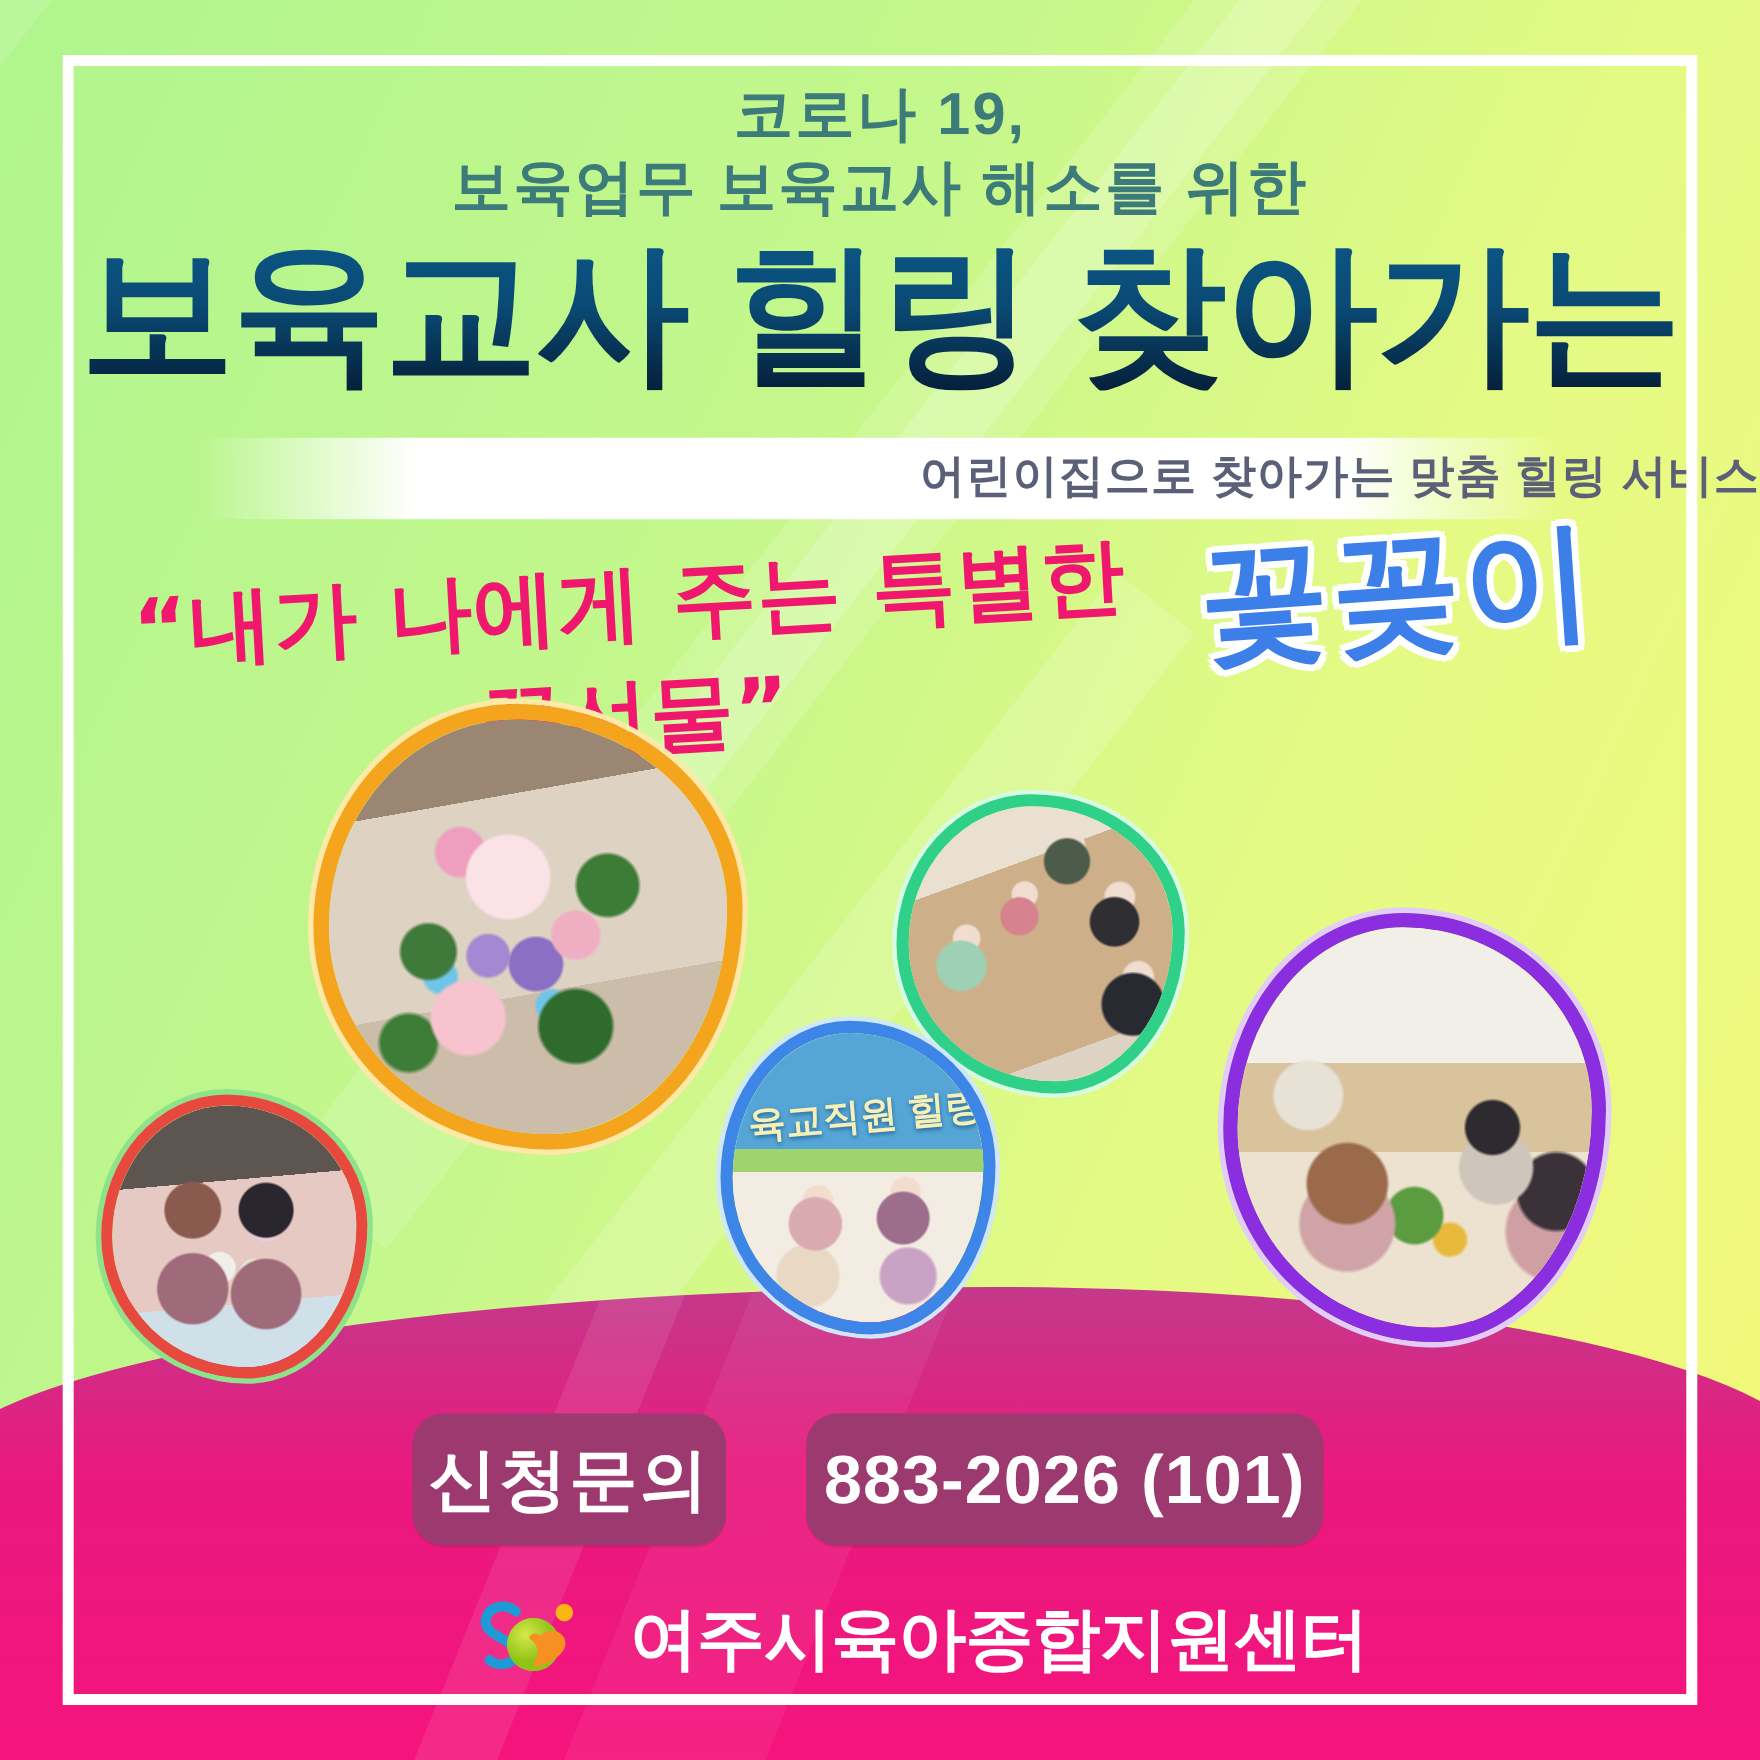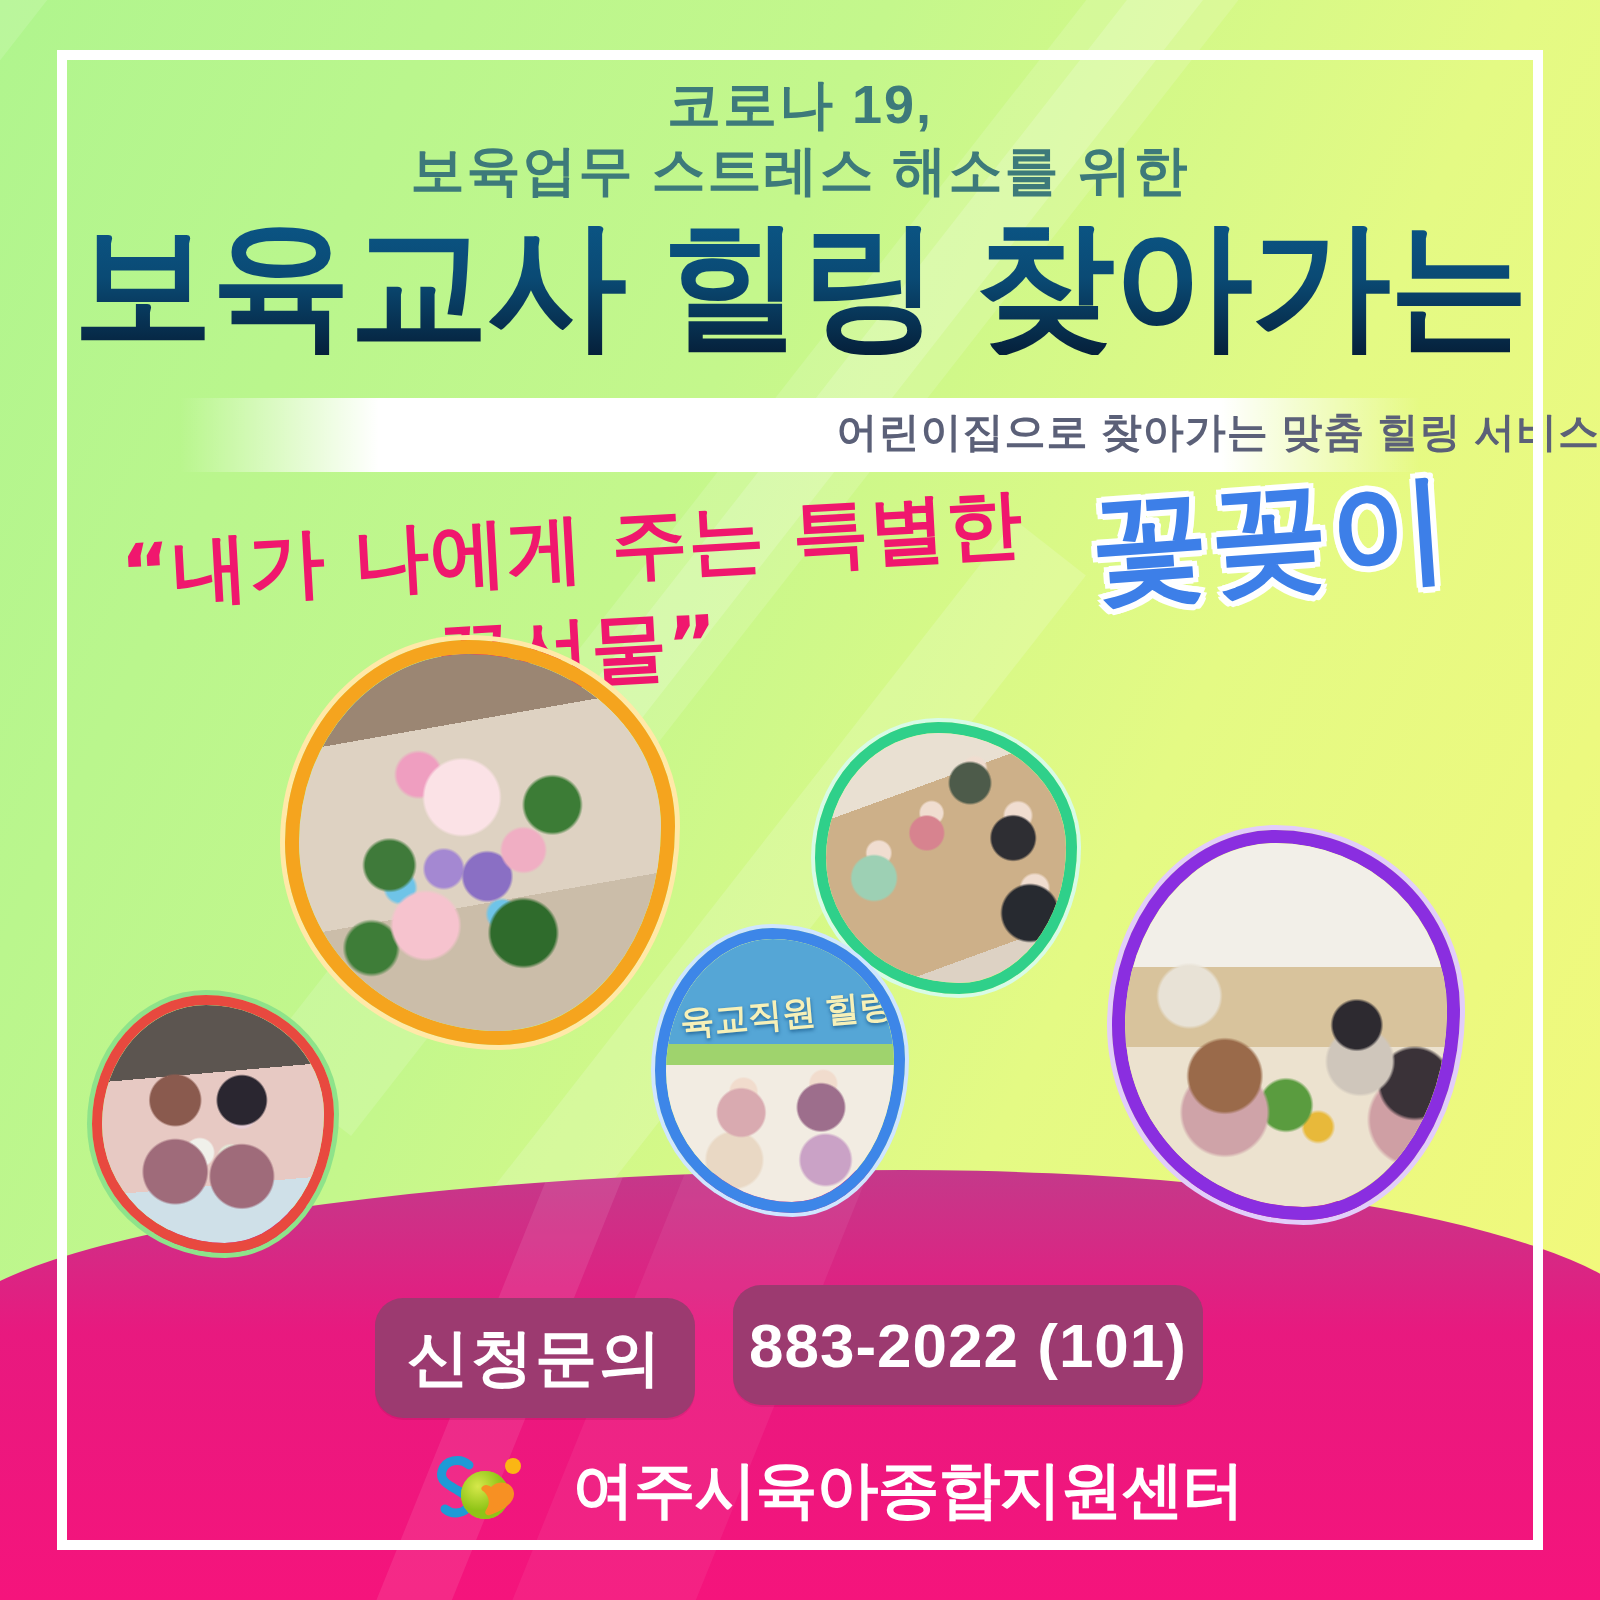--- a/index.html
+++ b/index.html
@@ -165,21 +165,21 @@
     transform:rotate(-5deg);text-shadow:0 2px 4px rgba(0,60,110,.6);
     white-space:nowrap;
   }
 
   
   .pill{
     position:absolute;z-index:30;border-radius:28px;
     background:#9c3a70;display:flex;align-items:center;justify-content:center;
     color:#fff;font-weight:700;box-shadow:0 2px 0 rgba(0,0,0,.07);
   }
-  #pill-label{left:375px;top:1285px;width:320px;height:120px;font-size:62px;letter-spacing:2px;margin-top:13px;}
+  #pill-label{left:375px;top:1285px;width:285px;height:120px;font-size:62px;letter-spacing:2px;}
   #pill-phone{left:733px;top:1285px;width:470px;height:120px;font-size:62px;letter-spacing:1px;}
 
   .footer{
     position:absolute;left:0;width:100%;top:1448px;z-index:30;
     display:flex;align-items:center;justify-content:center;gap:32px;padding-left:36px;
   }
   .footer-name{color:#fff;font-size:62px;font-weight:700;letter-spacing:-1px;}
   .logo{width:112px;height:74px;position:relative;flex:0 0 auto;}
 </style>
 </head>
@@ -196,21 +196,21 @@
   </div>
 
   <div class="wave">
     <div class="wave-sheen">
         <div class="wsk wsk1"></div>
         <div class="wsk wsk2"></div>
       </div>
   </div>
 
   <div class="subtitle">코로나 19,
-보육업무 스트레스 해소를 위한</div>
+보육업무 보육교사 해소를 위한</div>
 
   <div class="title">보육교사 힐링 찾아가는</div>
 
   <div class="white-band"></div>
   <div class="tagline">어린이집으로  찾아가는   맞춤 힐링 서비스</div>
 
   <div class="handwrite-pink">“내가 나에게 주는 특별한 꽃선물”</div>
   <div class="handwrite-blue">꽃꽂이</div>
 
   <div class="photo" style="left:285px;top:640px;width:390px;height:405px;">
@@ -239,21 +239,21 @@
     </div>
   </div>
 
   <div class="photo" style="left:1112px;top:830px;width:348px;height:390px;">
     <div class="scallop" style="border:13px solid #8a2ee0;box-shadow:0 0 0 5px #e2cdfa;">
       <div class="photo-inner ph-class"></div>
     </div>
   </div>
 
   <div class="pill" id="pill-label">신청문의</div>
-  <div class="pill" id="pill-phone">883-2022 (101)</div>
+  <div class="pill" id="pill-phone">883-2026 (101)</div>
 
   <div class="footer">
     <div class="logo">
       <svg viewBox="0 0 112 74" width="112" height="74" aria-hidden="true">
         <path d="M40 12c-9-8-24-5-27 6-3 10 8 15 15 19 7 4 14 8 11 16-3 8-16 9-23 3" fill="none" stroke="#1e9ad6" stroke-width="9" stroke-linecap="round"></path>
         <circle cx="56" cy="42" r="24" fill="#a8d117"></circle>
         <circle cx="56" cy="42" r="24" fill="url(#g1)"></circle>
         <defs>
           <radialGradient id="g1" cx="35%" cy="32%">
             <stop offset="0%" stop-color="#d6e84a"></stop>

